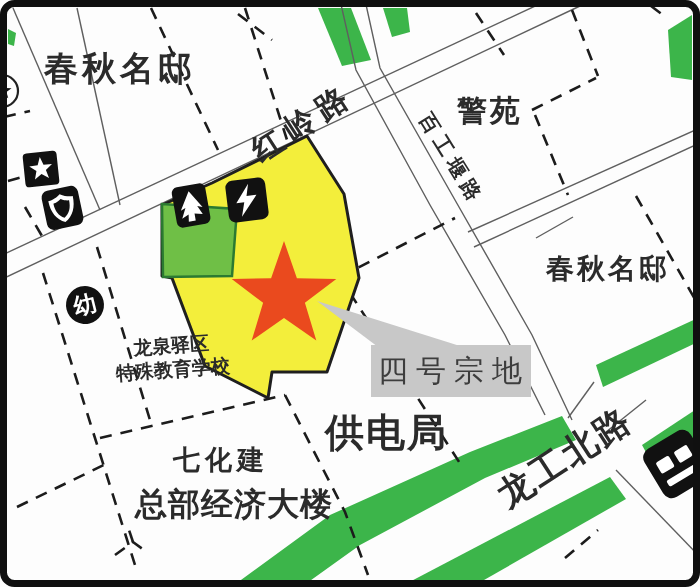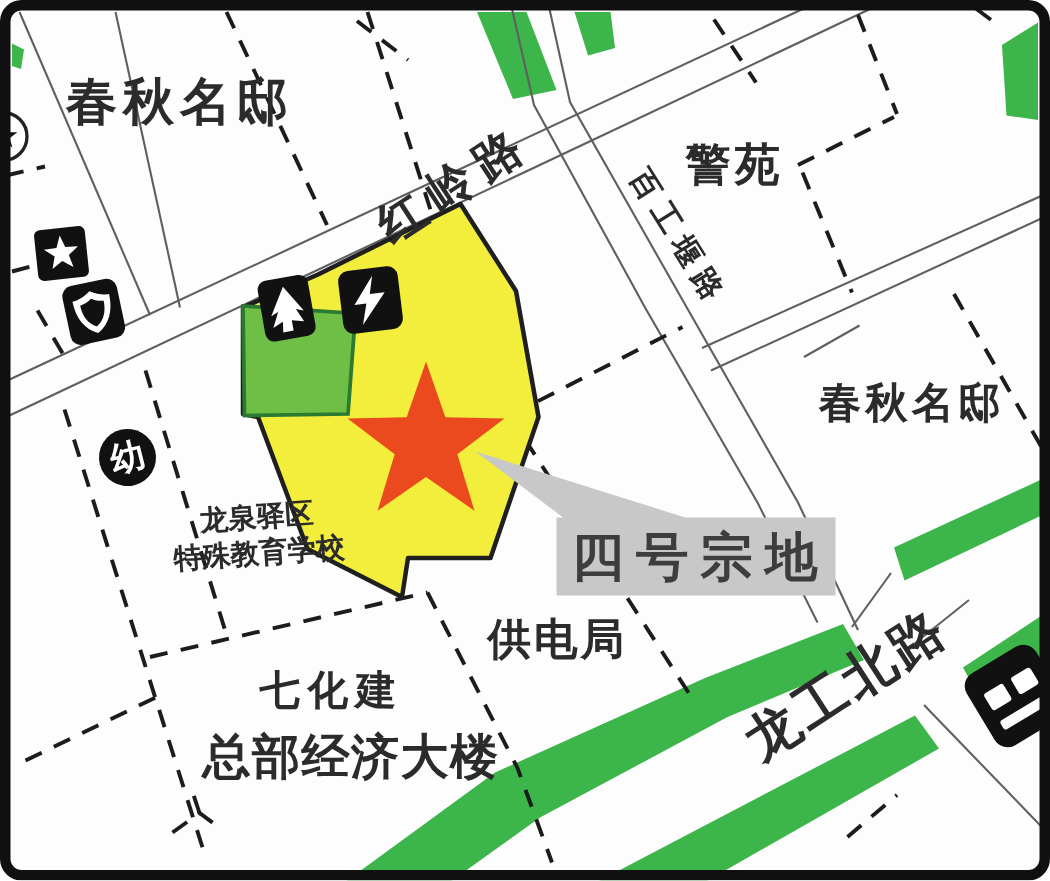--- a/index.html
+++ b/index.html
@@ -1,24 +1,24 @@
 <!DOCTYPE html>
 <html><head>
 <meta charset="utf-8">
 <style>
   html,body{margin:0;padding:0;background:#ffffff;}
   .frame{position:relative;width:700px;height:587px;background:#fdfdfd;overflow:hidden;
          font-family:"Liberation Sans","DejaVu Sans",sans-serif;}
   .lbl{position:absolute;color:#2b2b2b;font-weight:600;white-space:nowrap;line-height:1.1;}
   .center{text-align:center;}
   .map-svg{position:absolute;left:0;top:0;}
-  .callout-box{position:absolute;left:371px;top:345px;width:186px;height:52px;
+  .callout-box{position:absolute;left:371px;top:345px;width:160px;height:52px;
     background:#c8c8c8;display:flex;align-items:center;justify-content:center;
-    font-family:"Liberation Serif","DejaVu Serif",serif;font-size:35px;color:#3d3d3d;
-    letter-spacing:8px;font-weight:700;padding-left:6px;box-sizing:border-box;}
+    font-family:"Liberation Serif","DejaVu Serif",serif;font-size:30px;color:#3d3d3d;
+    letter-spacing:8px;font-weight:400;padding-left:6px;box-sizing:border-box;}
   .kind-badge{position:absolute;left:66px;top:286px;width:38px;height:38px;border-radius:50%;
     background:#111;color:#fff;display:flex;align-items:center;justify-content:center;
     font-size:23px;font-weight:700;transform:rotate(-14deg);}
   .school{position:absolute;left:100px;top:334px;width:144px;text-align:center;
     font-size:19px;font-weight:600;color:#2b2b2b;transform:rotate(-4deg);line-height:1.25;}
 </style>
 </head>
 <body>
 
 <div class="frame">
@@ -130,21 +130,21 @@
 
   <div class="lbl" style="left:546px;top:254px;font-size:28px;letter-spacing:3px;">春秋名邸</div>
 
   <div class="school">
     <div>龙泉驿区</div>
     <div>特殊教育学校</div>
   </div>
 
   <div class="callout-box">四号宗地</div>
 
-  <div class="lbl" style="left:325px;top:412px;font-size:29px;letter-spacing:2px;">供电局</div>
+  <div class="lbl" style="left:325px;top:412px;font-size:39px;letter-spacing:2px;">供电局</div>
 
   <div class="lbl center" style="left:146px;top:446px;width:150px;font-size:27px;letter-spacing:5px;">七化建</div>
 
   <div class="lbl center" style="left:134px;top:487px;width:200px;font-size:32px;letter-spacing:1px;">总部经济大楼</div>
 
 
   <div class="lbl center" style="left:465px;top:438px;width:200px;font-size:35px;letter-spacing:3px;font-weight:700;transform:rotate(-33deg);">龙工北路</div>
 
   <div class="kind-badge">幼</div>
 

